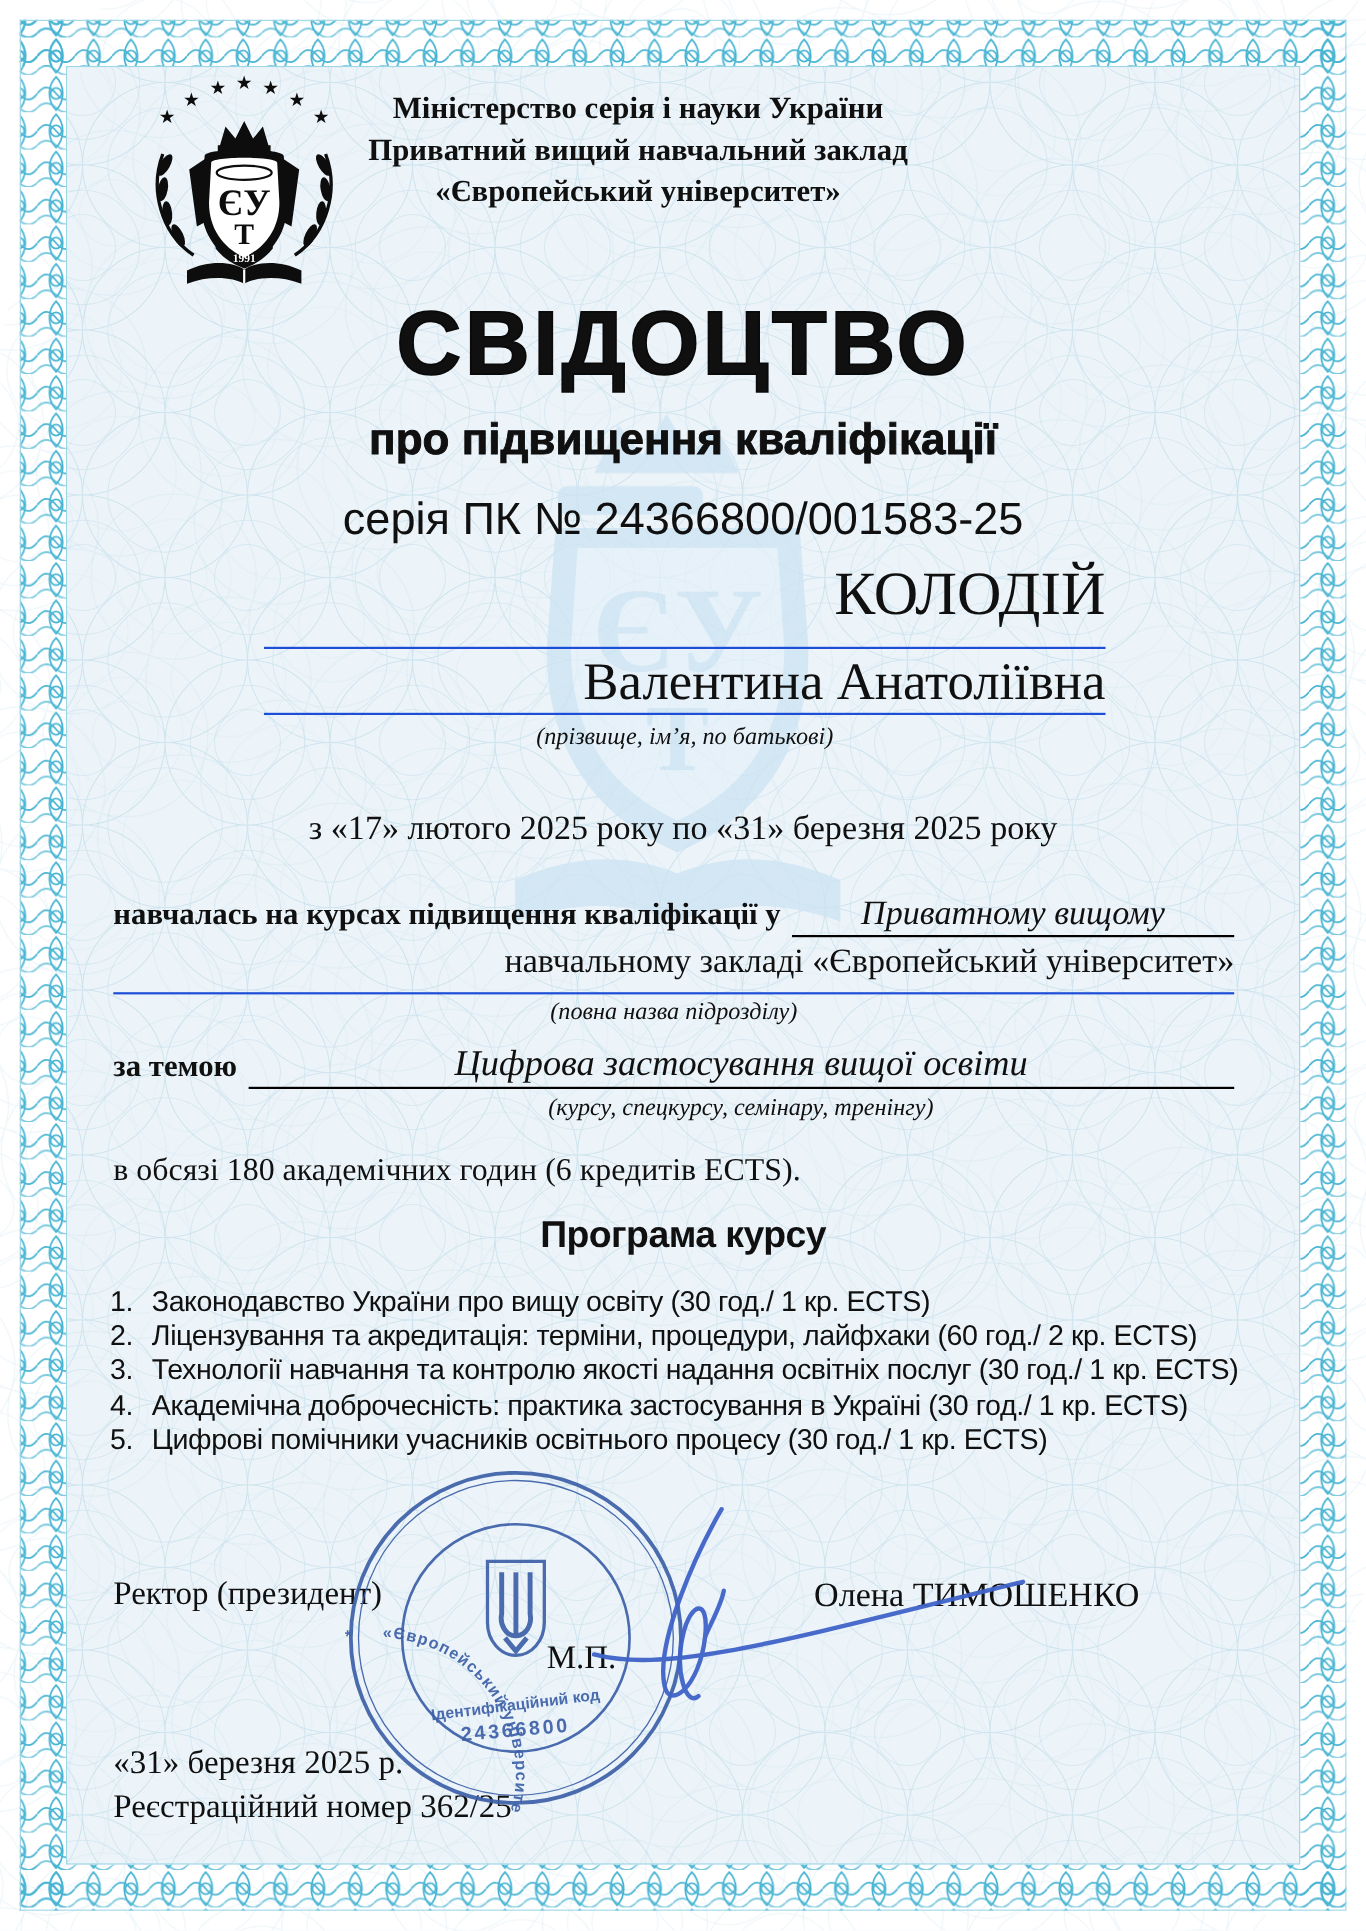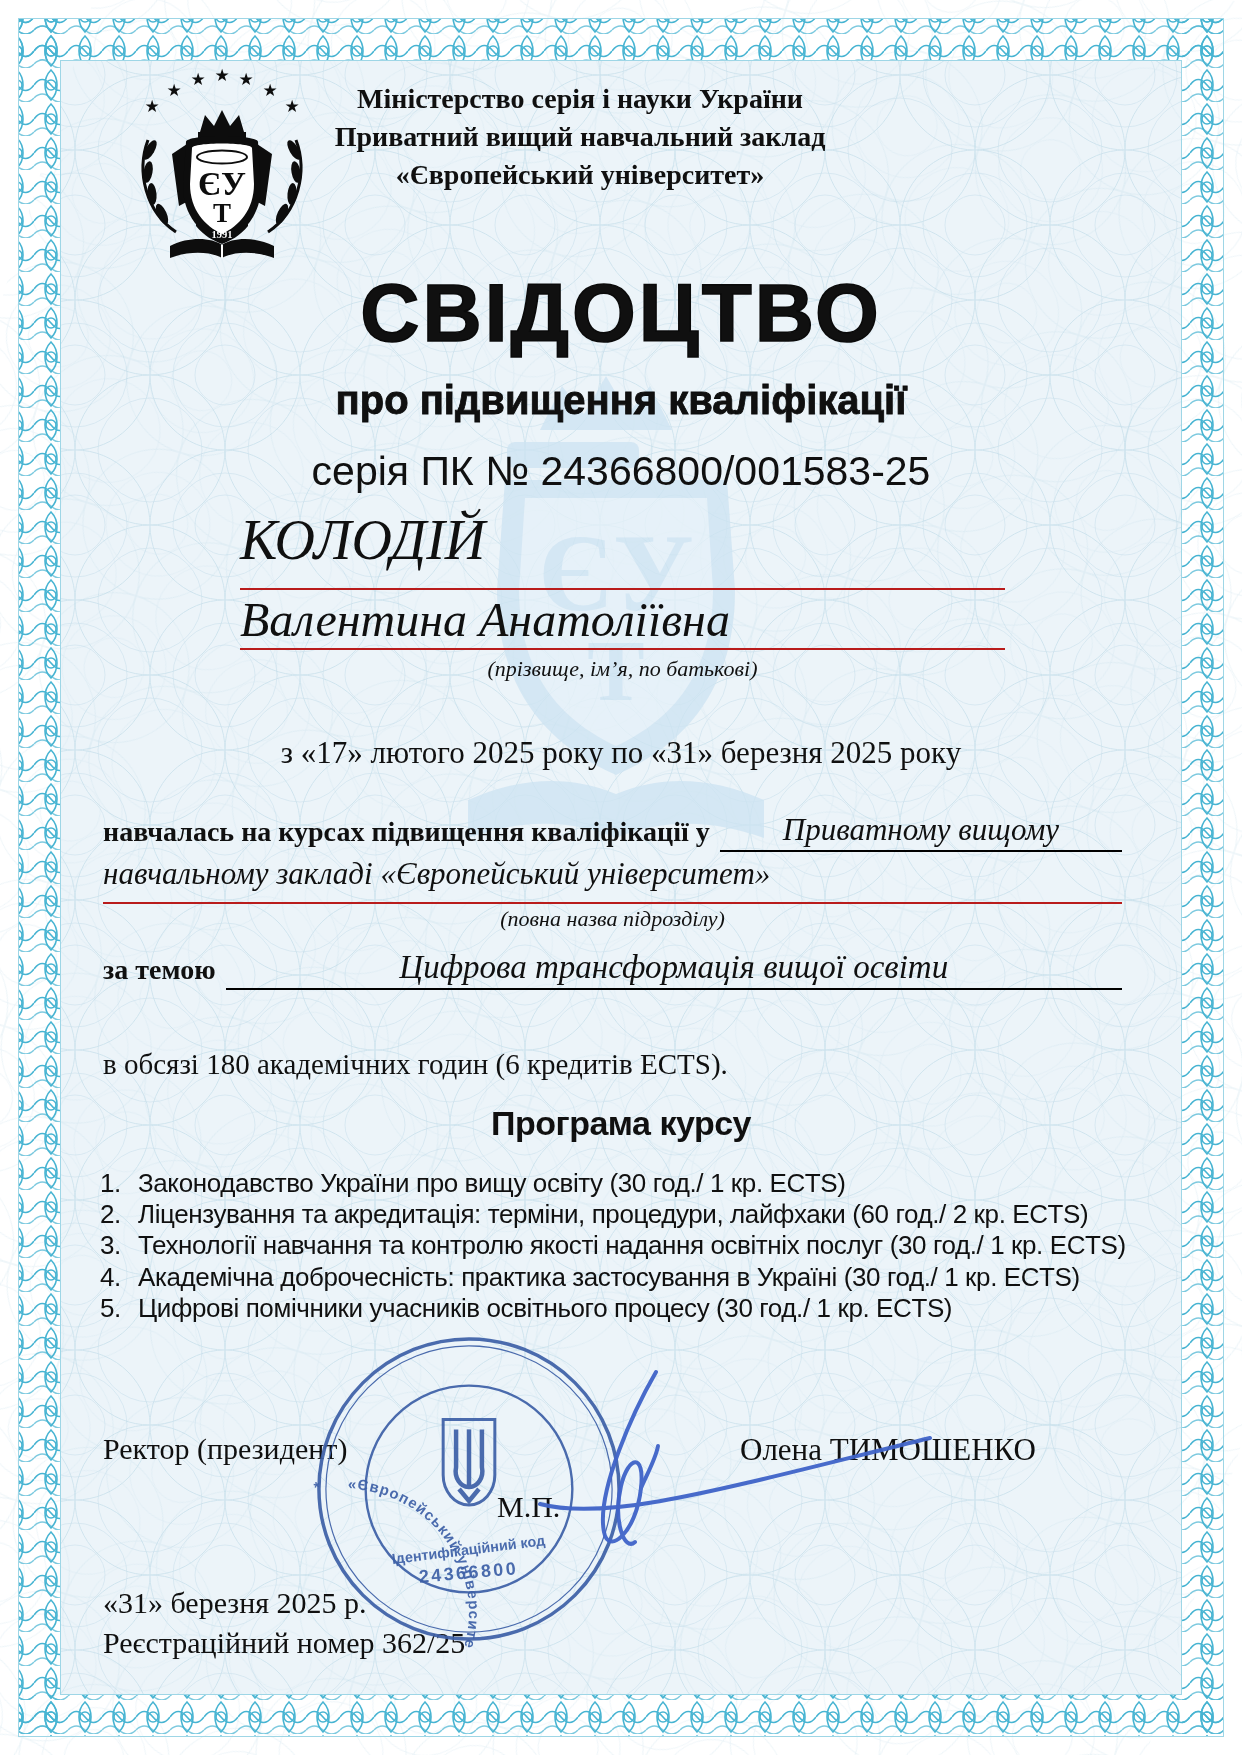--- a/index.html
+++ b/index.html
@@ -7,21 +7,21 @@
         font-family:"Liberation Serif",serif;color:#101010;}
   .abs{position:absolute;}
   .bg{position:absolute;left:0;top:0;z-index:0;}
   .content{position:absolute;left:0;top:0;width:1242px;height:1755px;z-index:1;}
   .hdr{left:300px;top:80px;width:560px;text-align:center;font-weight:bold;font-size:28px;line-height:38px;}
   .title{left:0;top:266px;width:1242px;text-align:center;font-family:"Liberation Sans",sans-serif;
          font-weight:bold;font-size:82px;letter-spacing:3px;-webkit-text-stroke:1.6px #0a0a0a;}
   .subtitle{left:0;top:378px;width:1242px;text-align:center;font-family:"Liberation Sans",sans-serif;
             font-weight:bold;font-size:40px;-webkit-text-stroke:0.8px #0a0a0a;}
   .series{left:0;top:448px;width:1242px;text-align:center;font-family:"Liberation Sans",sans-serif;font-size:41px;}
-  .uline{border-bottom:2px solid #b91c1c;text-align:left;font-style:italic;}
+  .uline{border-bottom:2px solid #1d4ed8;text-align:right;}
   .surname{left:240px;top:508px;width:765px;height:80px;font-size:56px;}
   .givenname{left:240px;top:592px;width:765px;height:56px;font-size:48px;}
   .cap{font-style:italic;font-size:22px;text-align:center;}
   .cap1{left:240px;top:656px;width:765px;}
   .period{left:0;top:735px;width:1242px;text-align:center;font-size:31px;}
   .fieldrow{display:flex;align-items:flex-end;}
   .flabel{white-space:nowrap;font-weight:bold;font-size:28px;padding-bottom:4px;padding-right:10px;}
   .fill{flex:1;border-bottom:2px solid #000;text-align:center;font-style:italic;font-size:31px;padding-bottom:2px;}
   .row1{left:103px;top:810px;width:1019px;height:42px;}
   .row2{left:103px;top:856px;width:1019px;height:46px;font-size:31px;}
@@ -166,22 +166,23 @@
 
     <div class="abs uline row2">навчальному закладі «Європейський університет»</div>
     <div class="abs fieldrow row1">
       <span class="flabel">навчалась на курсах підвищення кваліфікації у</span>
       <span class="fill">Приватному вищому</span>
     </div>
     <div class="abs cap cap2">(повна назва підрозділу)</div>
 
     <div class="abs fieldrow rowtopic">
       <span class="flabel">за темою</span>
-      <span class="fill">Цифрова трансформація вищої освіти</span>
-    </div>
+      <span class="fill">Цифрова застосування вищої освіти</span>
+    </div>
+    <div class="abs cap cap3">(курсу, спецкурсу, семінару, тренінгу)</div>
 
     <div class="abs volume">в обсязі 180 академічних годин (6 кредитів ECTS).</div>
 
     <div class="abs progheading">Програма курсу</div>
     <div class="abs proglist">
       <div class="prog-row">
         <span class="num">1.</span>
         <span>Законодавство України про вищу освіту (30 год./ 1 кр. ECTS)</span>
       </div>
       <div class="prog-row">

